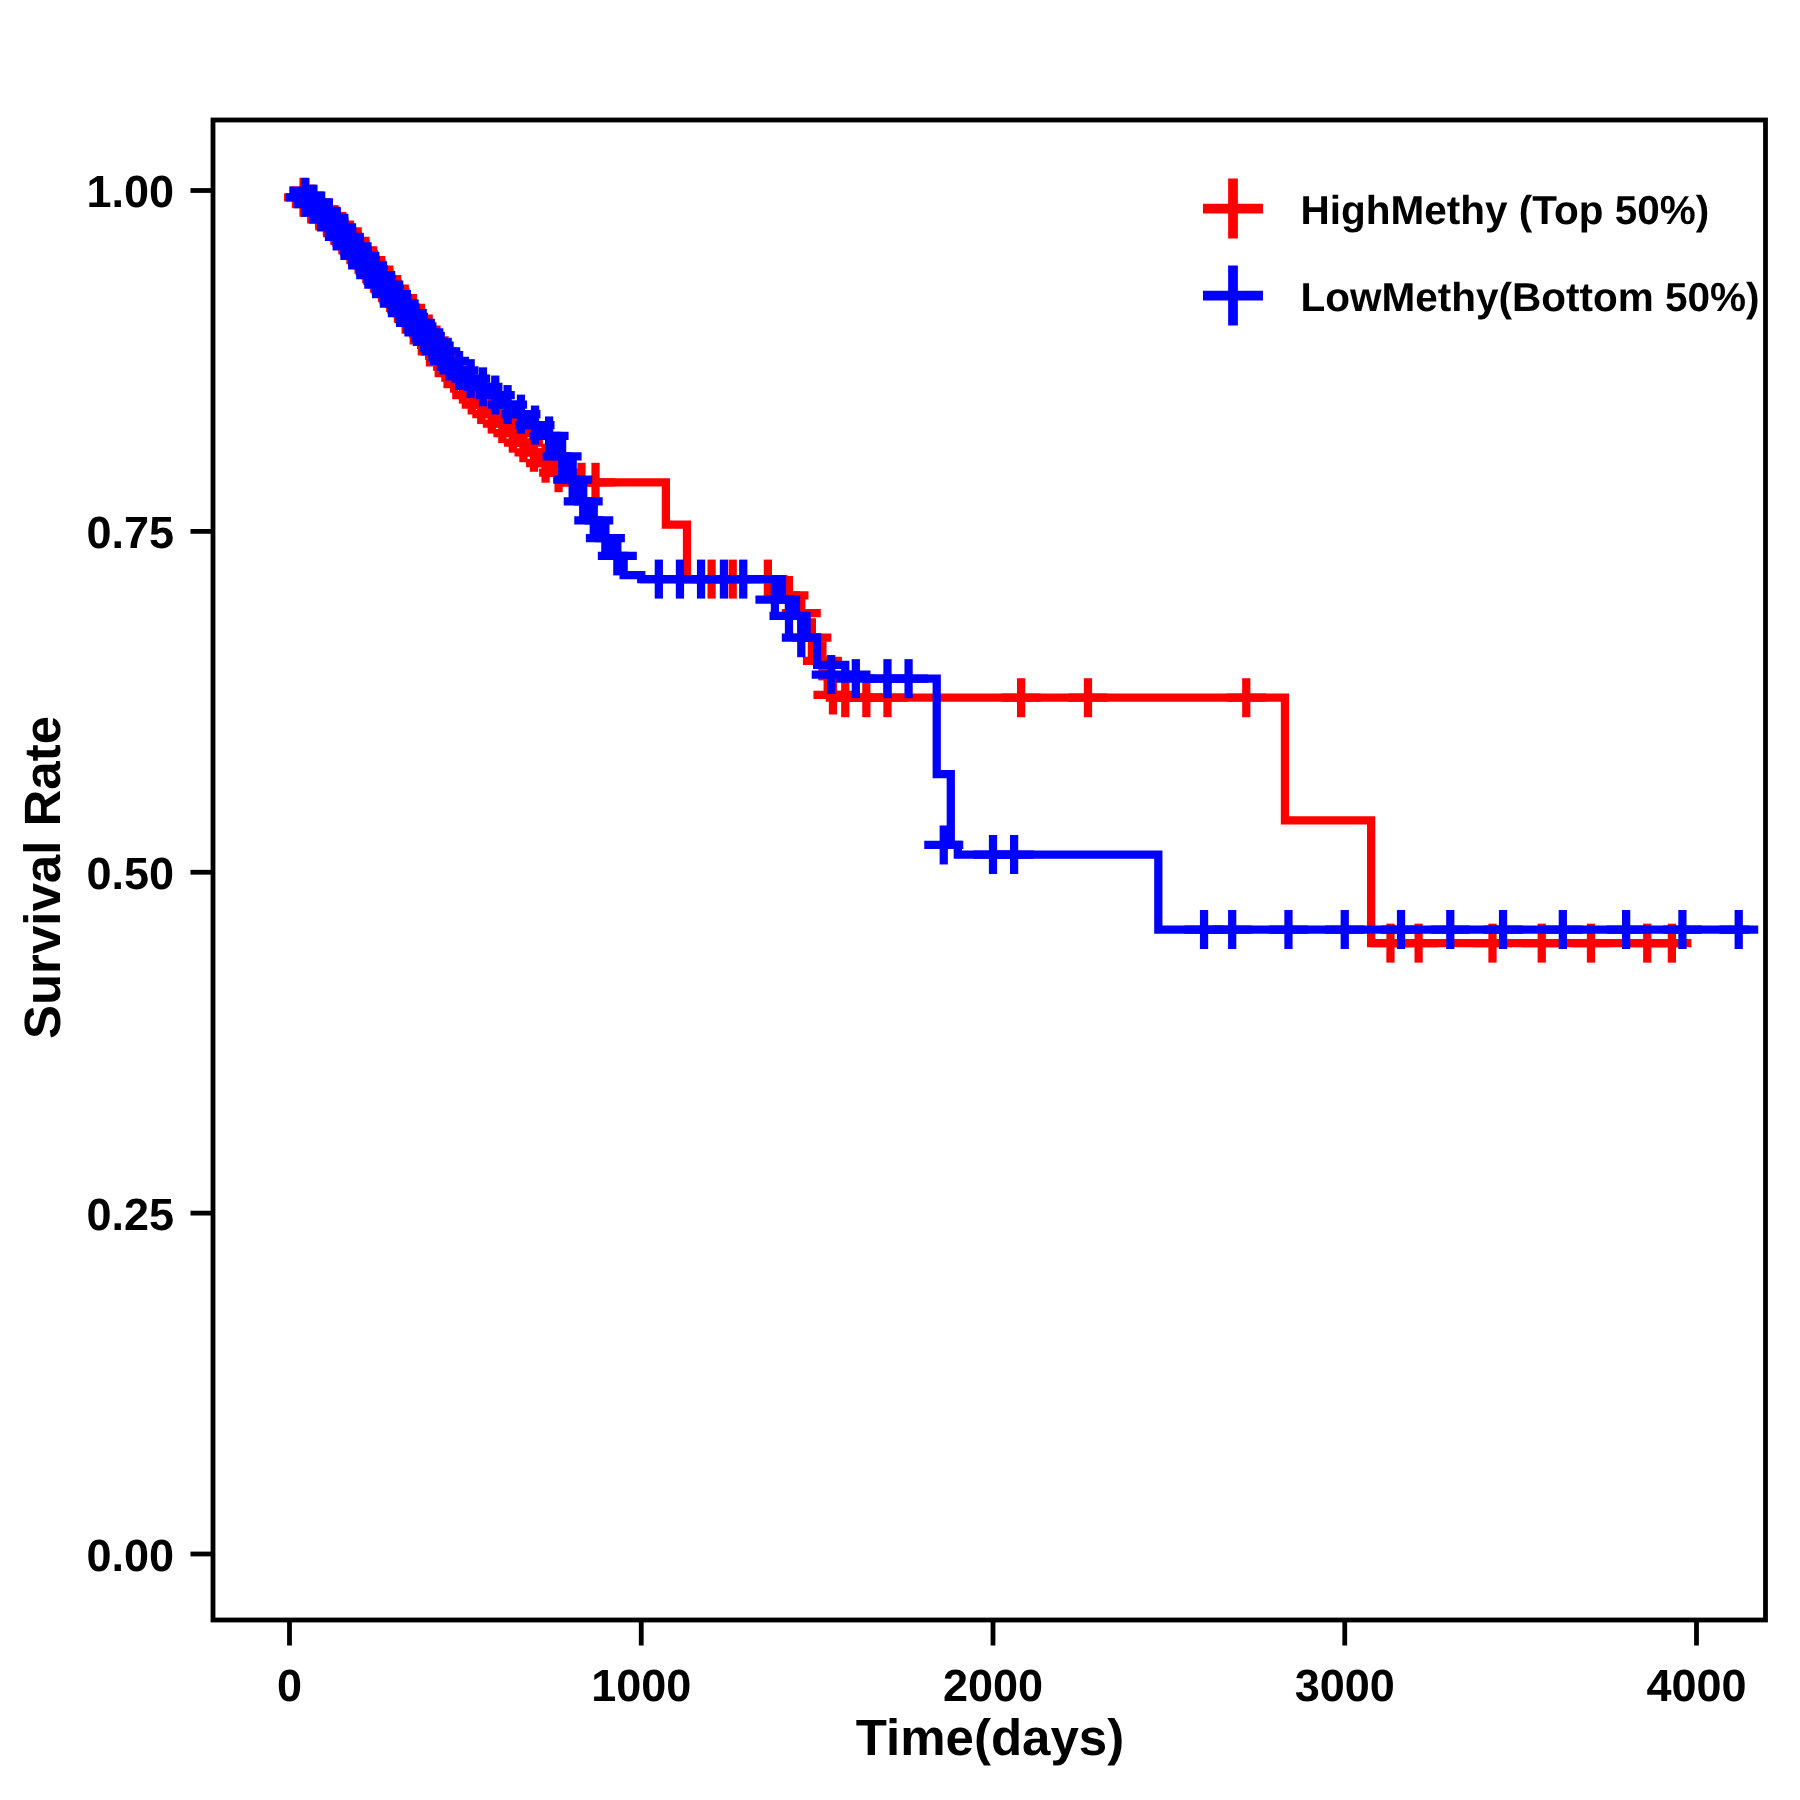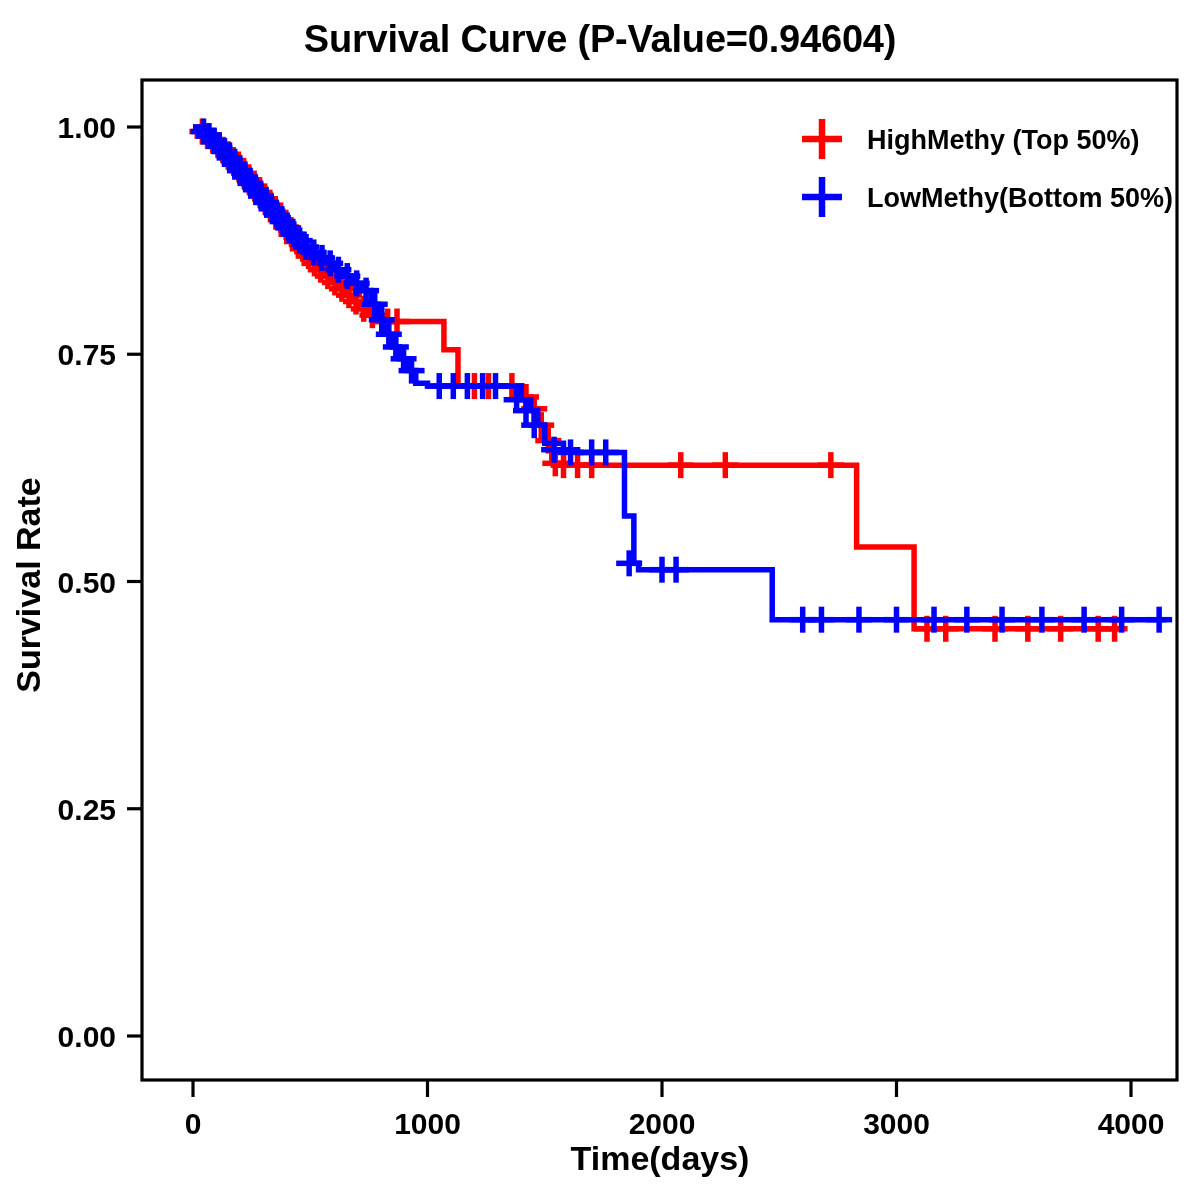--- a/index.html
+++ b/index.html
@@ -71,21 +71,20 @@
   .legend-mark {
     stroke-width: 6.5;
     stroke-linecap: butt;
   }
 </style>
 </head>
 <body>
 
 <div id="page">
 
-  <div id="chart-title">Survival Curve (P-Value=0.94604)</div>
 
   <svg id="plot-svg" width="1200" height="1200">
 
     <rect class="frame" id="plot-frame" x="142" y="80" width="1035" height="1000"></rect>
 
     <g id="y-ticks">
         <line x1="127" y1="1036" x2="142" y2="1036" class="tickmark"></line>
         <text x="116" y="1047" text-anchor="end" class="axis-tick-label">0.00</text>
         <line x1="127" y1="808.75" x2="142" y2="808.75" class="tickmark"></line>
         <text x="116" y="819.75" text-anchor="end" class="axis-tick-label">0.25</text>

